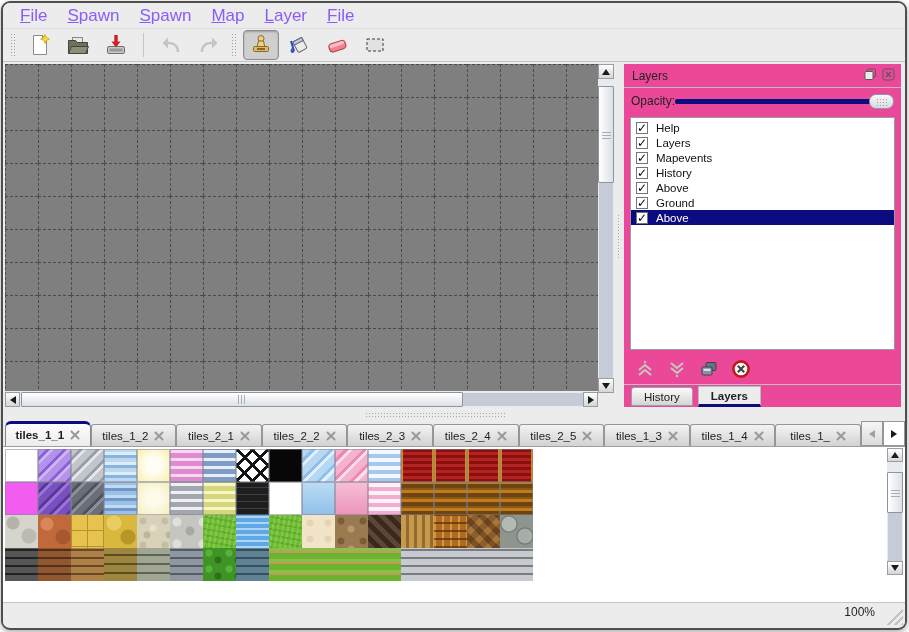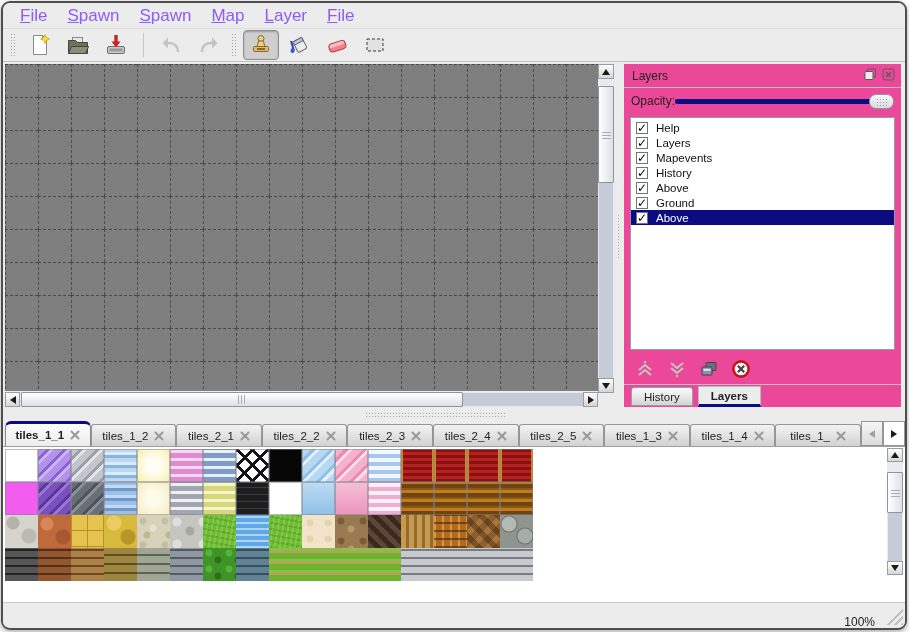--- a/index.html
+++ b/index.html
@@ -99,21 +99,21 @@
   .ts-scroll .sbt{width:22px;height:25px;border:1px solid #969696;background:linear-gradient(#f6f6f6,#dcdcdc);
     display:flex;align-items:center;justify-content:center;}
   .ts-scroll .sbt.lit{background:#fff;}
   .ts-body{position:relative;flex:1;background:#fff;border-top:1px solid #9aa0a6;overflow:hidden;}
   .palette{position:absolute;left:2px;top:2px;width:528px;display:grid;grid-template-columns:repeat(16,33px);grid-auto-rows:33px;}
   .tile{width:33px;height:33px;}
   .tile.edged{outline:1px solid rgba(130,130,145,.55);outline-offset:-1px;}
 
   
   .statusbar{position:absolute;left:0;top:599px;width:100%;height:25px;background:#ececec;border-top:1px solid #c6c6c6;}
-  .zoomlabel{position:absolute;right:30px;top:12px;font-size:12px;color:#222;}
+  .zoomlabel{position:absolute;right:30px;top:2px;font-size:12px;color:#222;}
   .resize-grip{position:absolute;right:2px;bottom:2px;width:19px;height:19px;
     background-image:repeating-linear-gradient(135deg,#c2c2c2 0 2px,transparent 2px 5px);
     clip-path:polygon(100% 0,100% 100%,0 100%);}
 
   
   .tl-white{background:#fff}
   .tl-black{background:#070707}
   .tl-magenta{background:#f25df0}
   .tl-purple-diag{background:repeating-linear-gradient(135deg,#b592ea 0 6px,#8a62d8 6px 9px,#cdb4f2 9px 12px)}
   .tl-darkpurple-diag{background:repeating-linear-gradient(135deg,#7a4fc0 0 6px,#5a3898 6px 9px,#9a74d8 9px 12px)}

